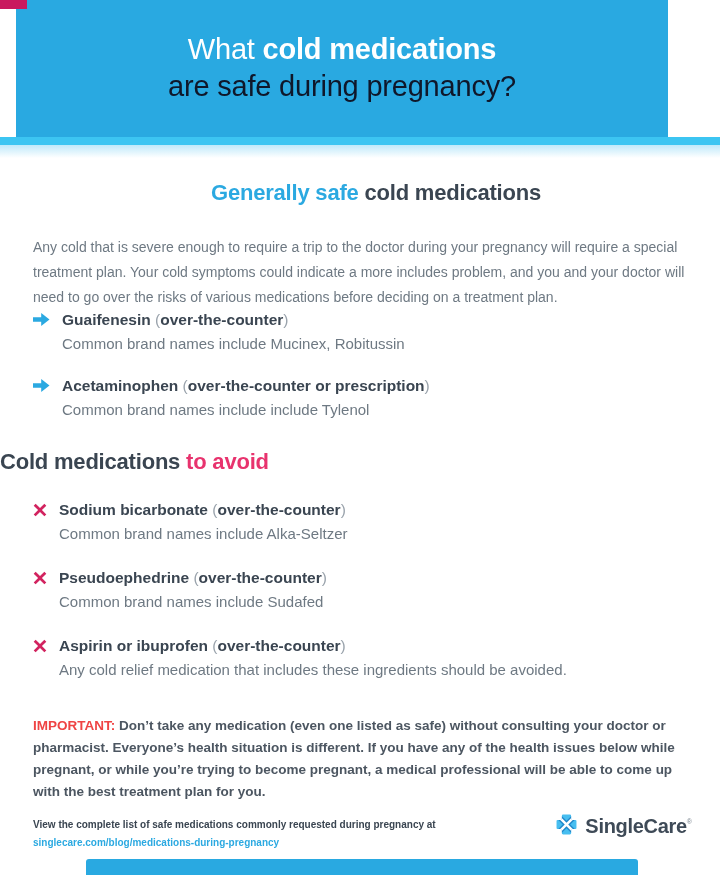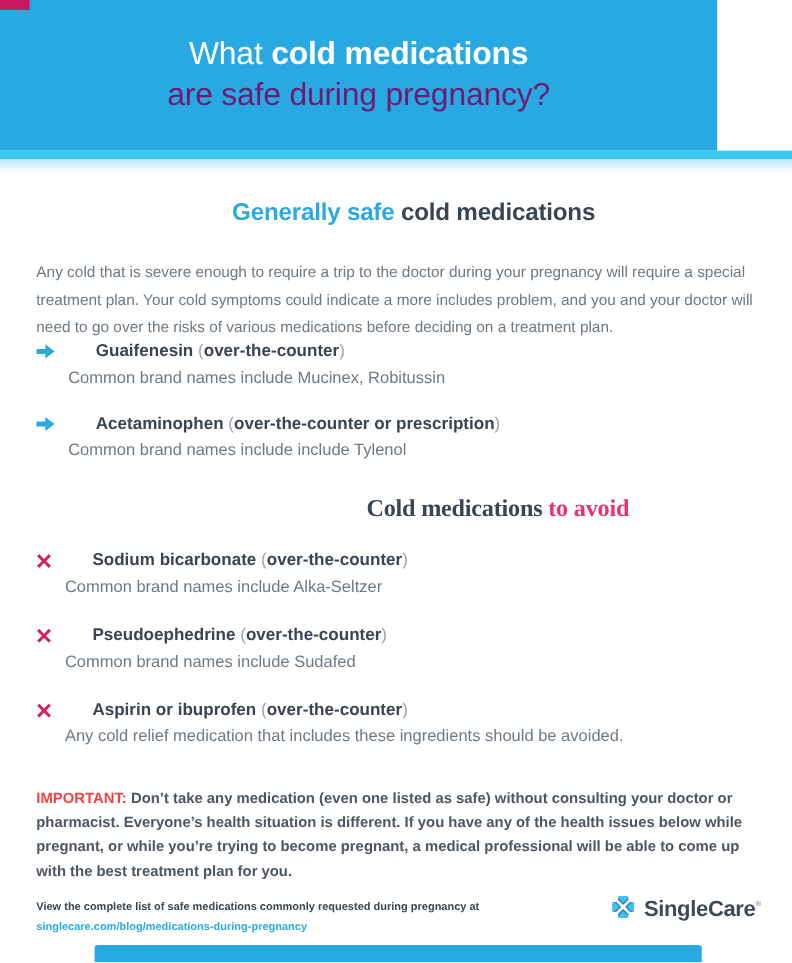--- a/index.html
+++ b/index.html
@@ -1,56 +1,56 @@
 <!DOCTYPE html>
 <html><head>
 <meta charset="utf-8">
 <style>
   html,body{margin:0;padding:0;background:#fff;}
   .page{position:relative;width:720px;height:875px;background:#ffffff;overflow:hidden;
         font-family:"Liberation Sans","DejaVu Sans",sans-serif;-webkit-font-smoothing:antialiased;}
 
   
-  .hdr{position:absolute;top:0;left:0;width:652px;height:137px;background:#29A9E1;
+  .hdr{position:absolute;top:0;left:16px;width:652px;height:137px;background:#29A9E1;
        text-align:center;box-sizing:border-box;padding-top:31px;}
   .hdr-l1{font-size:29px;line-height:37px;color:#ffffff;font-weight:normal;letter-spacing:-0.2px;}
   .hdr-l1 b{font-weight:bold;}
-  .hdr-l2{font-size:29px;line-height:37px;color:#701a75;font-weight:normal;letter-spacing:-0.2px;}
+  .hdr-l2{font-size:29px;line-height:37px;color:#0f172a;font-weight:normal;letter-spacing:-0.2px;}
   .strip{position:absolute;top:137px;left:0;width:720px;height:8px;background:#3CC5F2;}
   .fade{position:absolute;top:145px;left:0;width:720px;height:13px;
         background:linear-gradient(#BFE9FA,#ffffff);}
 
   
   .corner-tab{position:absolute;top:0;left:0;width:27px;height:9px;background:#C9195E;}
   .bottom-bar{position:absolute;bottom:0;left:86px;width:552px;height:16px;background:#29A9E1;
               border-radius:3px 3px 0 0;}
 
   
   .h-safe{position:absolute;top:180px;left:16px;width:720px;text-align:center;
           font-size:22px;font-weight:bold;color:#3A4551;letter-spacing:-0.2px;}
-  .h-avoid{position:absolute;top:449px;left:0;width:572px;text-align:right;
-           font-size:22px;font-weight:bold;color:#3A4551;letter-spacing:-0.2px;font-family:Liberation Serif, serif;}
+  .h-avoid{position:absolute;top:449px;left:0;width:572px;text-align:left;
+           font-size:22px;font-weight:bold;color:#3A4551;letter-spacing:-0.2px;}
   .accent-blue{color:#2BA9E1;}
   .accent-pink{color:#E8336E;}
 
   
   .intro{position:absolute;top:221px;left:33px;width:656px;
          font-size:14px;line-height:25px;color:#6E7983;letter-spacing:0px;}
 
   
   .list{position:absolute;left:33px;right:28px;}
   .list-safe{top:307px;}
   .list-avoid{top:497px;}
   .item{display:flex;gap:12px;}
   .list-safe .item{margin-bottom:17px;}
   .list-avoid .item{margin-bottom:19px;}
   .bullet{flex:0 0 auto;}
   .bullet.arrow{margin-top:5px;}
   .bullet.xmark{margin-top:6px;}
-  .ttl{font-size:15.5px;line-height:25px;font-weight:bold;color:#3A4551;margin-left:25px;}
+  .ttl{font-size:15.5px;line-height:25px;font-weight:bold;color:#3A4551;}
   .pp{color:#9AA3AC;font-weight:normal;}
   .note{font-size:15px;line-height:24px;color:#6E7983;}
 
   
   .important{position:absolute;top:701px;left:33px;width:662px;
              font-size:13.5px;line-height:22px;font-weight:bold;color:#4C5661;}
   .imp-label{color:#ef4444;}
 
   
   .footer-text{position:absolute;top:806px;left:33px;width:478px;

